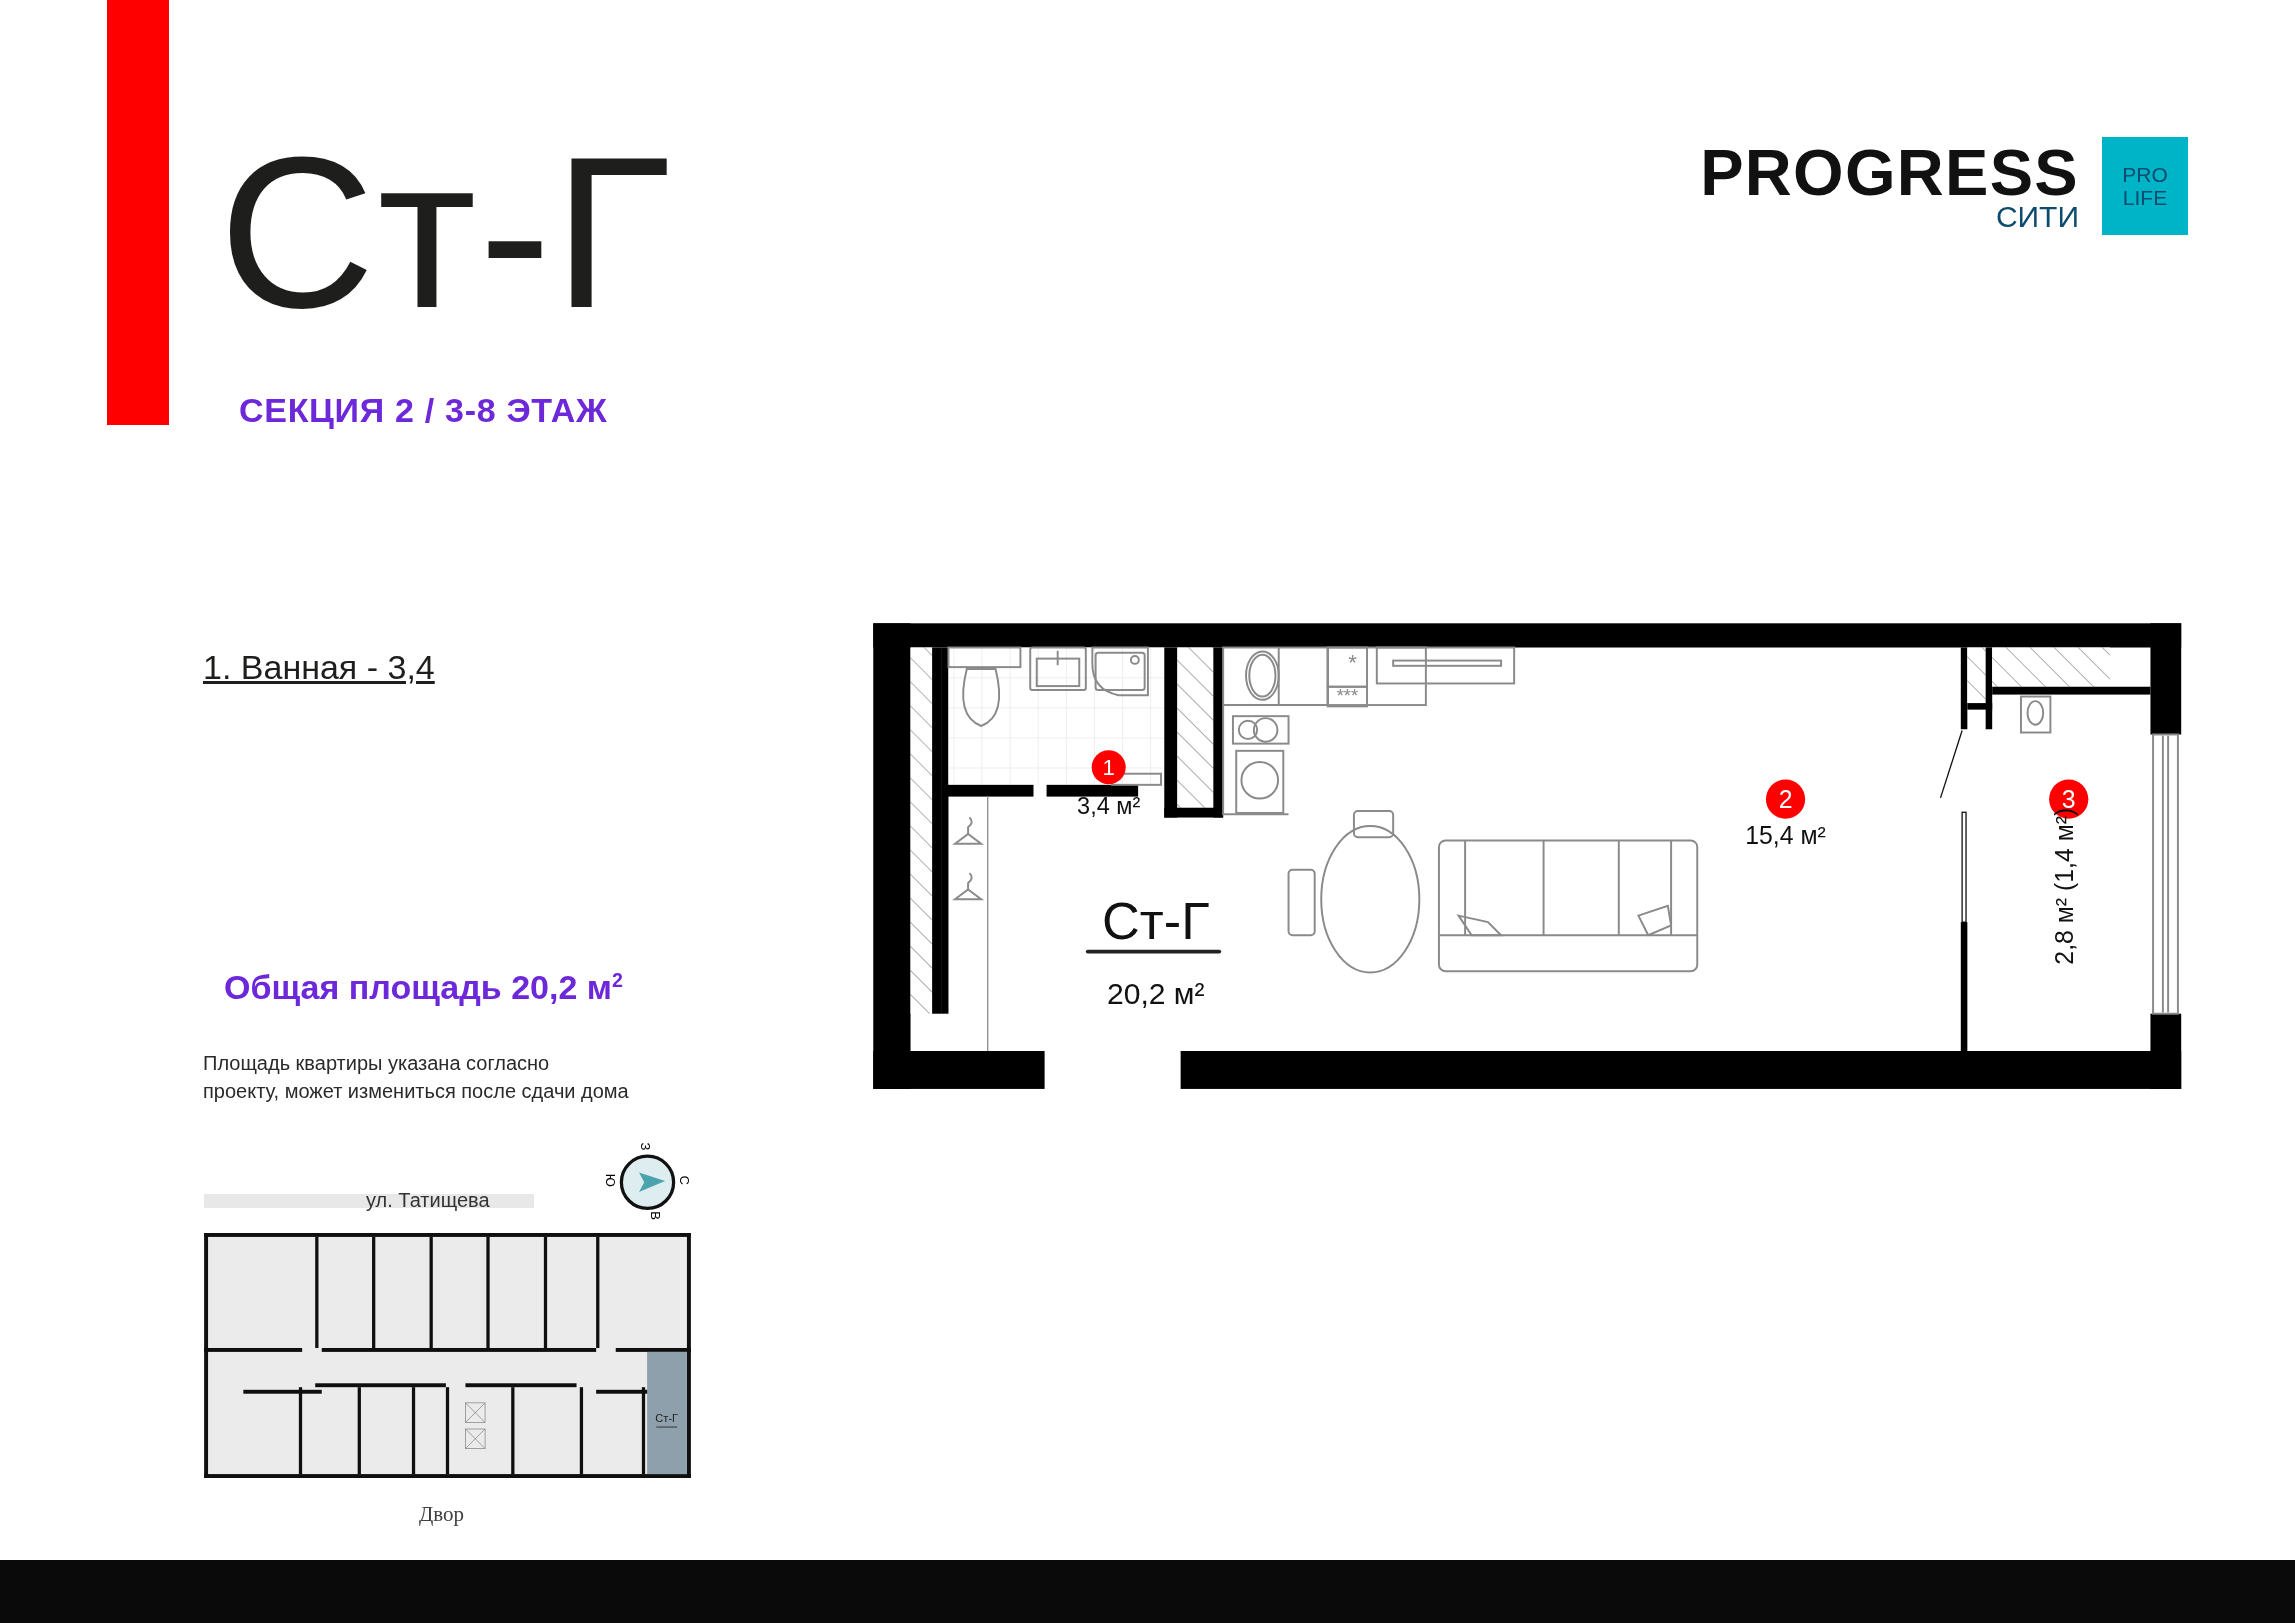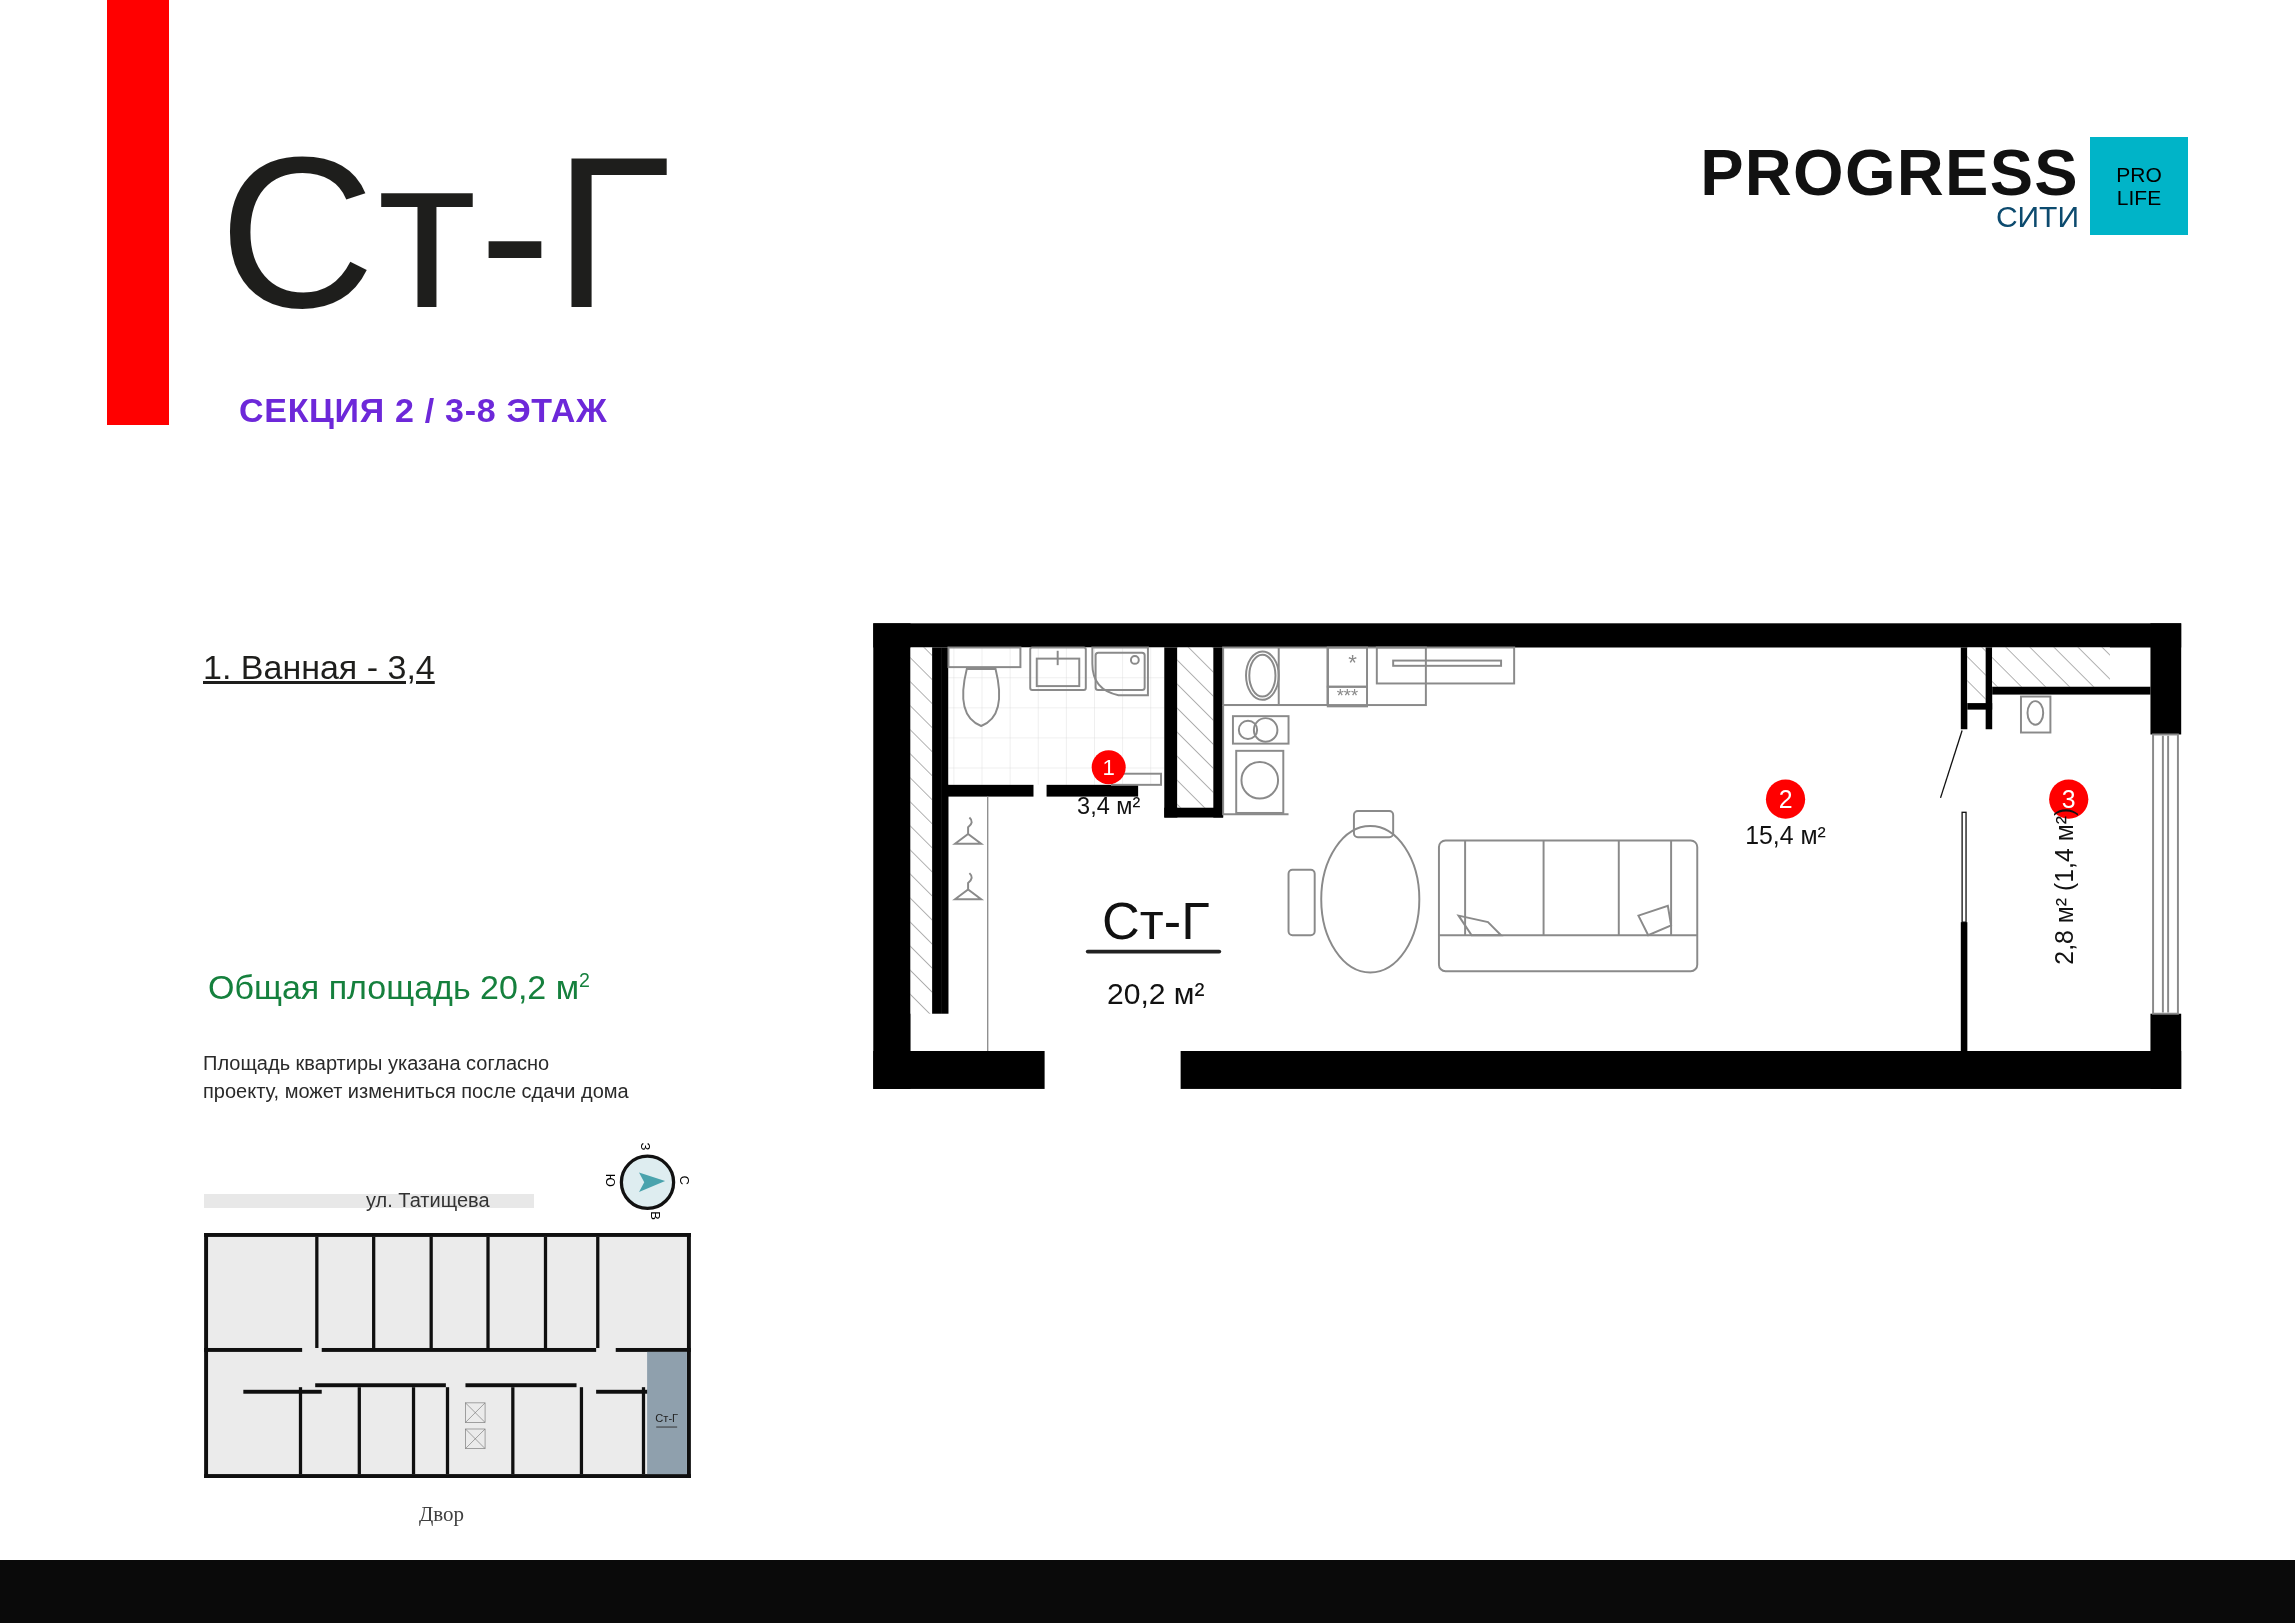--- a/index.html
+++ b/index.html
@@ -6,26 +6,26 @@
   body { width: 2295px; height: 1623px; position: relative; overflow: hidden;
          font-family: "Liberation Sans", "DejaVu Sans", sans-serif; color: #1e1e1c; }
   .abs { position: absolute; }
   .red-bar { left: 107px; top: 0; width: 62px; height: 425px; background: #ff0000; }
   .unit-title { left: 219px; top: 124px; font-size: 216px; line-height: 1; font-weight: 400; letter-spacing: 2.6px; color: #1e1e1c; white-space: nowrap; }
   .section-label { left: 239px; top: 391px; font-size: 34px; font-weight: 700; letter-spacing: 0.7px; color: #6d28d9; white-space: nowrap; }
 
   .logo-wrap { left: 1707px; top: 137px; width: 481px; height: 105px; }
   .logo-main { position: absolute; right: 109px; top: 3.3px; font-size: 65px; font-weight: 700; letter-spacing: 1.3px; color: #111; line-height: 1; }
   .logo-sub { position: absolute; right: 109px; top: 65px; font-size: 30px; font-weight: 500; color: #0c4a6e; line-height: 1; }
-  .logo-badge { position: absolute; right: 0; top: 0; width: 98px; height: 98px; background: #00b4c8; color: #000000;
+  .logo-badge { position: absolute; right: 0; top: 0; width: 86px; height: 98px; background: #00b4c8; color: #0c4a6e;
                 display: flex; flex-direction: column; justify-content: center; align-items: center; font-size: 21px; line-height: 1.1; }
 
   .room-list { left: 203px; top: 644px; font-size: 34px; line-height: 46px; color: #1e1e1c; text-decoration: underline; }
   .room-list div { white-space: nowrap; }
-  .total-area { left: 208px; top: 968px; font-size: 34px; font-weight: 400; color: #15803d; white-space: nowrap; }
+  .total-area { left: 224px; top: 968px; font-size: 34px; font-weight: 700; color: #6d28d9; white-space: nowrap; }
   .total-area sup { font-size: 19.6px; }
   .disclaimer { left: 203px; top: 1050px; font-size: 20px; line-height: 27.5px; color: #2a2a2a; }
 
   .street-bar { left: 204px; top: 1194px; width: 330px; height: 14.4px; background: #e8e8e8; }
   .street-label { left: 366px; top: 1189px; font-size: 20px; color: #333; white-space: nowrap; }
   .yard-label { left: 419px; top: 1502px; font-size: 21px; color: #404040; font-family: Liberation Serif, serif; }
 
   .bottom-bar { left: 0; top: 1560px; width: 2295px; height: 63px; background: #0a0a0a; }
 
   .plan { left: 870px; top: 618px; width: 1321px; height: 471px; }

